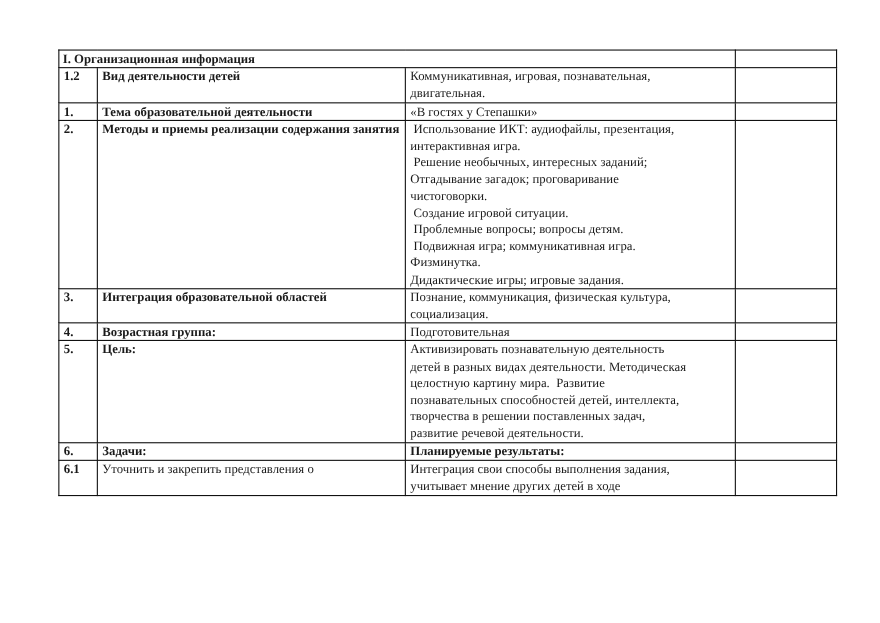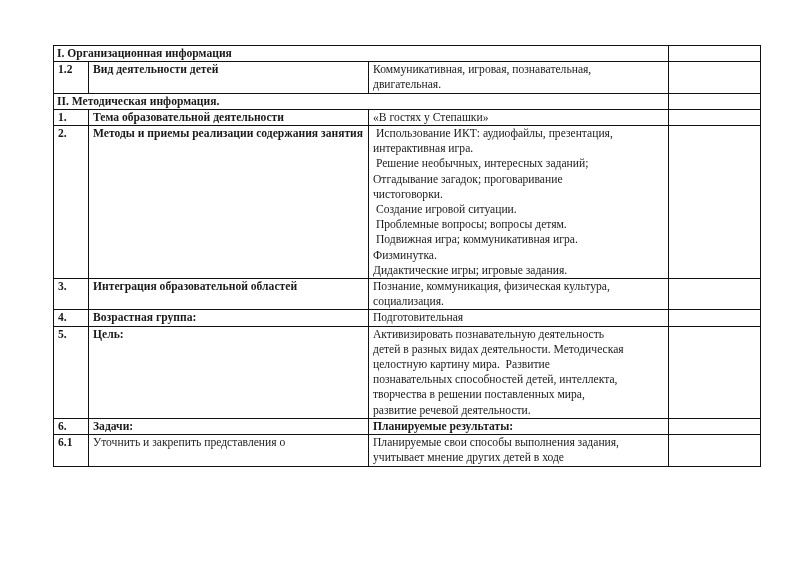--- a/index.html
+++ b/index.html
@@ -38,24 +38,20 @@
     <tr>
       <td class="b">1.2</td>
       <td class="b">Вид деятельности детей</td>
       <td>
         <span class="line">Коммуникативная, игровая, познавательная,</span>
         <span class="line">двигательная.</span>
       </td>
       <td></td>
     </tr>
 
-    <tr class="section">
-      <td colspan="3" class="sec b h1">II. Методическая информация.</td>
-      <td></td>
-    </tr>
     <tr>
       <td class="b">1.</td>
       <td class="b">Тема образовательной деятельности</td>
       <td>
         <span class="line">«В гостях у Степашки»</span>
       </td>
       <td></td>
     </tr>
     <tr>
       <td class="b">2.</td>
@@ -92,36 +88,36 @@
       <td></td>
     </tr>
     <tr>
       <td class="b">5.</td>
       <td class="b">Цель:</td>
       <td>
         <span class="line">Активизировать познавательную деятельность</span>
         <span class="line">детей в разных видах деятельности. Методическая</span>
         <span class="line">целостную картину мира.  Развитие</span>
         <span class="line">познавательных способностей детей, интеллекта,</span>
-        <span class="line">творчества в решении поставленных мира,</span>
+        <span class="line">творчества в решении поставленных задач,</span>
         <span class="line">развитие речевой деятельности.</span>
       </td>
       <td></td>
     </tr>
     <tr>
       <td class="b">6.</td>
       <td class="b">Задачи:</td>
       <td class="b">
         <span class="line">Планируемые результаты:</span>
       </td>
       <td></td>
     </tr>
     <tr>
       <td class="b">6.1</td>
       <td class="h2">Уточнить и закрепить представления о</td>
       <td>
-        <span class="line">Планируемые свои способы выполнения задания,</span>
+        <span class="line">Интеграция свои способы выполнения задания,</span>
         <span class="line">учитывает мнение других детей в ходе</span>
       </td>
       <td></td>
     </tr>
   </tbody>
 </table>
 
 </body></html>

